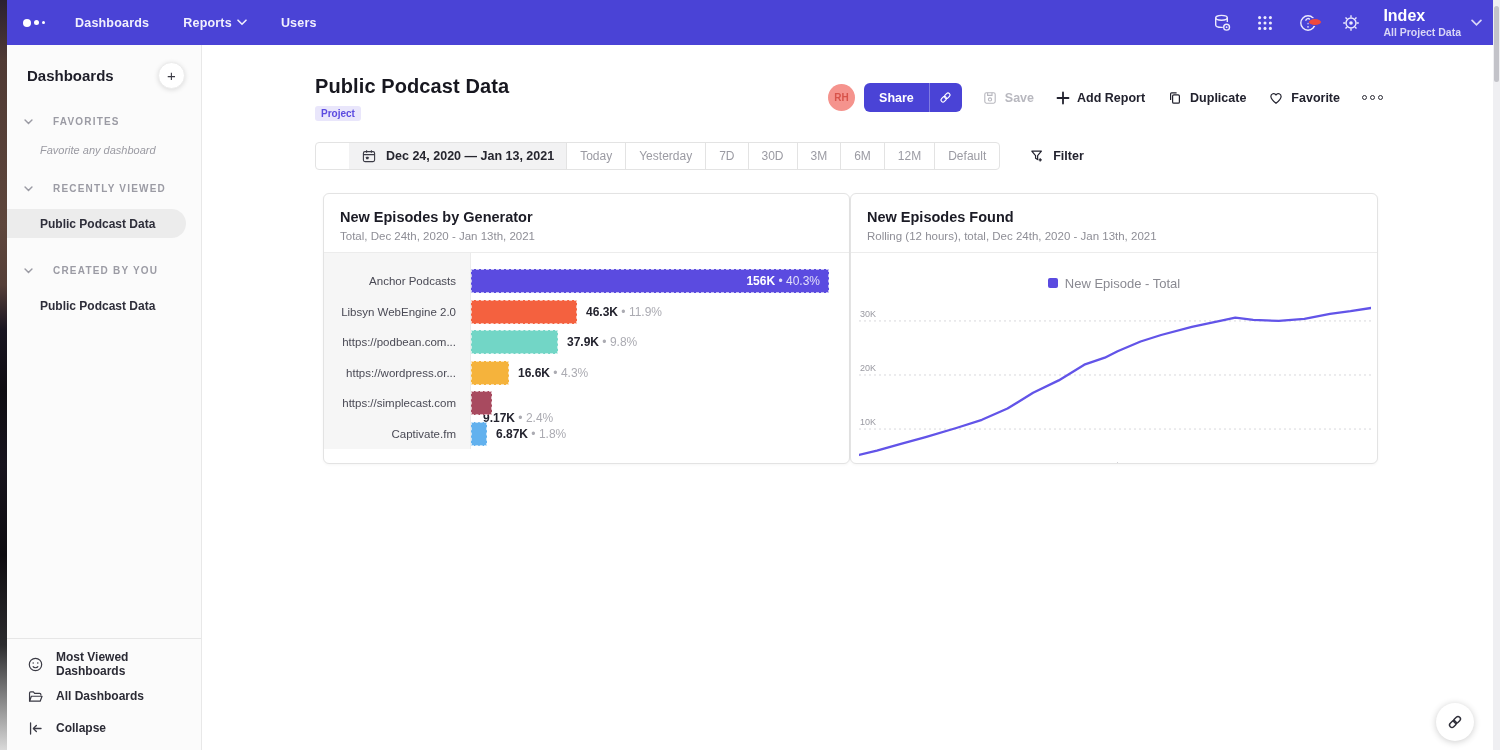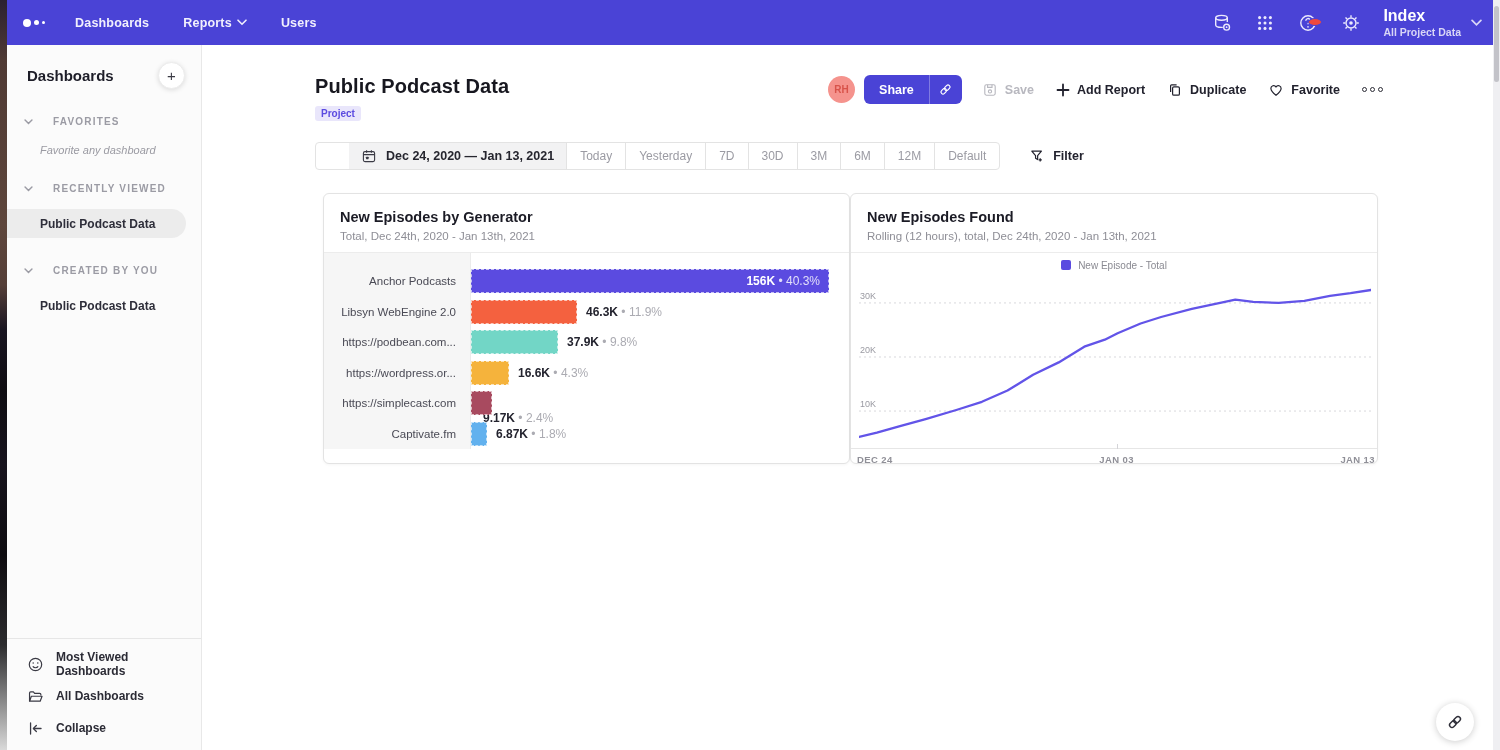--- a/index.html
+++ b/index.html
@@ -42,21 +42,21 @@
   .sb-item.selected { background:#ececec; border-radius:0 15px 15px 0; width:179px; }
   .sb-foot { position:absolute; left:0; right:0; bottom:6px; border-top:1px solid #e6e6e6; padding:9px 0 0 0; background:#fbfbfb; }
   .sb-foot-item { display:flex; align-items:center; gap:12px; height:32px; padding-left:20px; font-size:12px; font-weight:700; color:#2b2b35; cursor:pointer; }
   .sb-foot-item svg { color:#3a3a44; }
 
   
   .main { position:absolute; left:202px; top:45px; right:0; bottom:0; background:#fff; padding:30px 117px 0 113px; }
   .hdr-row { display:flex; justify-content:space-between; align-items:flex-start; }
   .page-title { font-size:20px; font-weight:700; color:#17171f; letter-spacing:.1px; }
   .badge { display:inline-block; margin-top:8px; font-size:10px; font-weight:700; color:#5b4be0; background:#e9e6fb; border-radius:3px; padding:2px 6px; }
-  .actions { display:flex; align-items:center; }
+  .actions { display:flex; align-items:center; margin-top:8px; }
   .avatar { width:27px; height:27px; border-radius:50%; background:#f5938d; color:#d8534a; font-size:10px; font-weight:700; display:flex; align-items:center; justify-content:center; cursor:pointer; }
   .share-split { display:flex; height:29px; margin-left:9px; border-radius:6px; overflow:hidden; cursor:pointer; }
   .share-main { background:#4a43d6; color:#fff; font-size:12.5px; font-weight:700; display:flex; align-items:center; padding:0 15px; }
   .share-link { background:#4a43d6; border-left:1px solid rgba(255,255,255,.3); width:33px; display:flex; align-items:center; justify-content:center; color:#fff; }
   .act { display:flex; align-items:center; gap:7px; font-size:12.5px; font-weight:700; color:#22222e; cursor:pointer; }
   .act.disabled { color:#b8b8bf; cursor:default; }
   .act + .act { margin-left:22px; }
   .actions .act.first { margin-left:20px; }
   .more-dots { display:flex; gap:3px; margin-left:22px; cursor:pointer; }
   .more-dots i { width:5px; height:5px; border:1.5px solid #2b2b35; border-radius:50%; }
@@ -84,21 +84,21 @@
   .bar-row { display:flex; height:30.5px; align-items:center; }
   .bar-cat { width:147px; padding-right:15px; text-align:right; font-size:11.5px; color:#4a4a55; flex:0 0 auto; }
   .bar-zone { position:relative; flex:1; height:100%; }
   .bar { position:absolute; top:3px; height:24px; border:1px dashed rgba(255,255,255,.65); display:flex; align-items:center; justify-content:flex-end; padding-right:8px; }
   .bar-val { font-size:12px; font-weight:700; color:#23232e; white-space:nowrap; }
   .bar-val .pct { font-weight:400; color:#ababb2; }
   .bar-val.inside { color:#fff; }
   .bar-val.inside .pct { color:rgba(255,255,255,.82); }
   .bar-val.outside { position:absolute; top:50%; transform:translateY(-50%); }
 
-  .legend { display:flex; align-items:center; justify-content:center; gap:7px; height:24px; margin-top:0; font-size:10px; color:#8a8a92; }
+  .legend { display:flex; align-items:center; justify-content:center; gap:7px; height:24px; margin-top:18px; font-size:13px; color:#8a8a92; }
   .legend .swatch { width:10px; height:10px; border-radius:2px; }
   .line-wrap { padding:0 8px; }
   .xaxis { position:relative; height:20px; border-top:1px solid #e6e6e6; margin:0 0 0 0; font-size:9.5px; font-weight:700; color:#8f8f97; letter-spacing:.4px; }
   .xaxis .xl { position:absolute; left:6px; top:5px; }
   .xaxis .xm { position:absolute; left:50.5%; transform:translateX(-50%); top:5px; }
   .xaxis .xr { position:absolute; right:2px; top:5px; }
   .xaxis .tick { position:absolute; left:50.5%; top:-5px; width:1px; height:5px; background:#d4d4d8; }
 
   
   .scrollbar { position:absolute; right:0; top:0; bottom:0; width:7px; background:#efeff2; z-index:6; }

